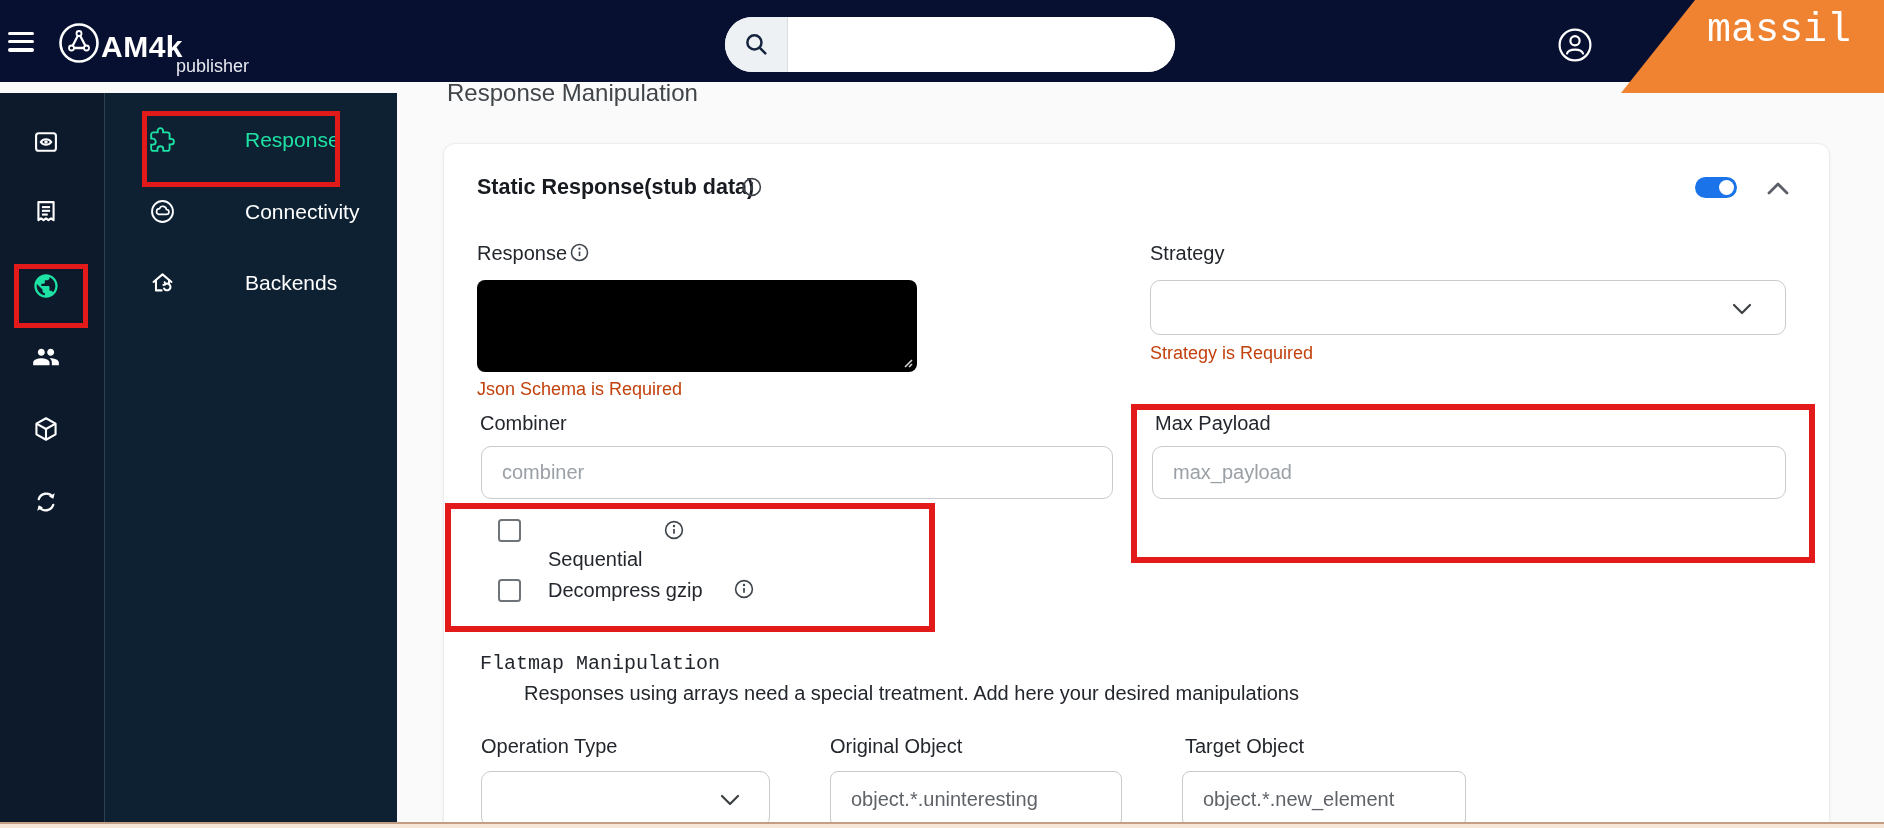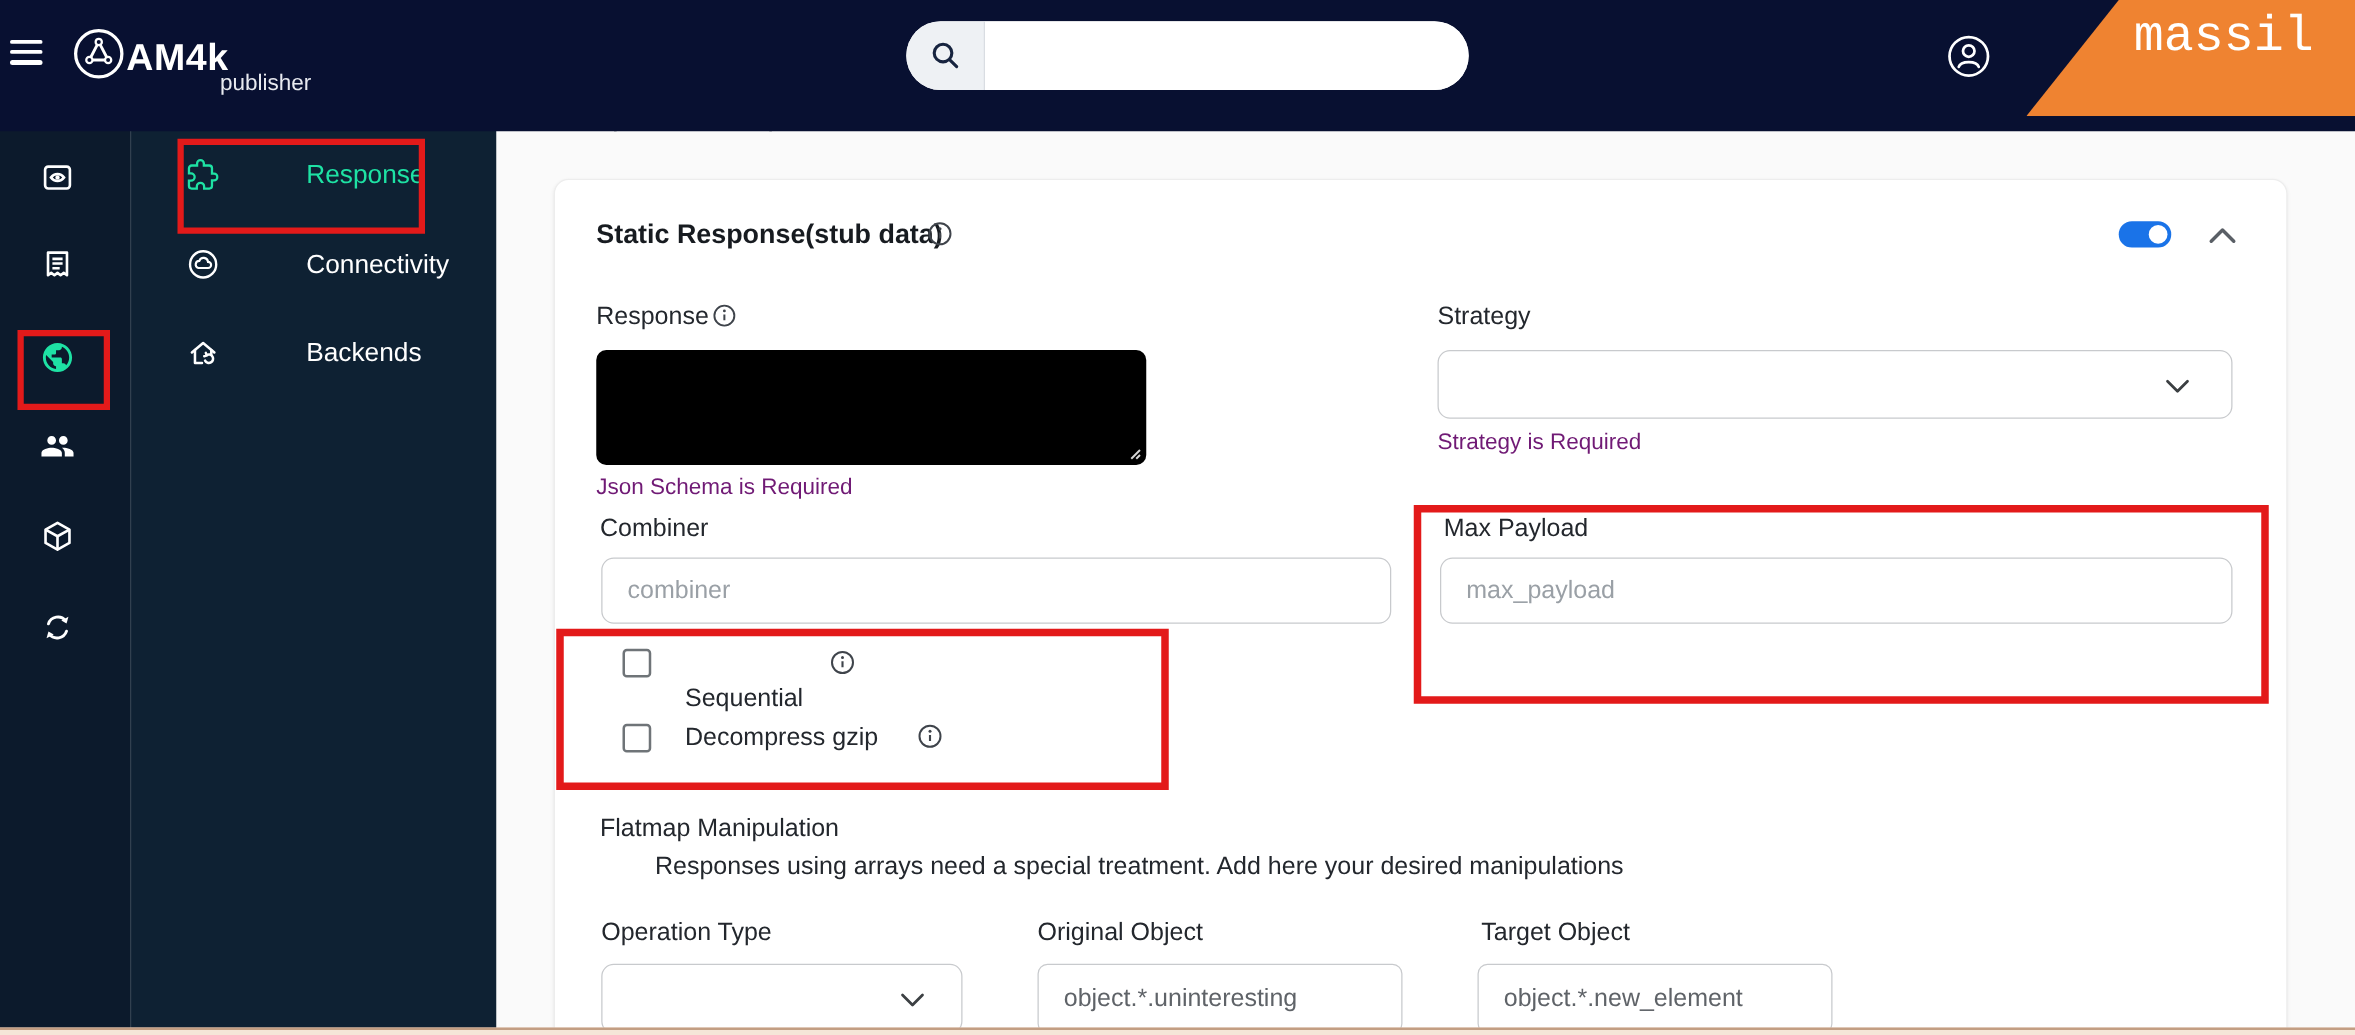--- a/index.html
+++ b/index.html
@@ -2,21 +2,21 @@
 <html><head>
 <meta charset="utf-8">
 <style>
   html,body{margin:0;padding:0;background:#fff;}
   .stage{position:relative;width:1884px;height:828px;overflow:hidden;
          font-family:"Liberation Sans",sans-serif;background:#fafafa;}
   .abs{position:absolute;}
   .nw{white-space:nowrap;}
 
   
-  .navbar{left:0;top:0;width:1884px;height:105px;background:#081031;z-index:30;}
+  .navbar{left:0;top:0;width:1884px;height:82px;background:#081031;z-index:30;}
   .hamburger{left:8px;top:27px;width:34px;height:26px;cursor:pointer;}
   .hamburger span{display:block;width:26px;height:3.6px;background:#fff;border-radius:2px;margin:4.6px 0;}
   .brand-text{left:101px;top:30px;font-size:30px;font-weight:bold;color:#fff;letter-spacing:.5px;}
   .brand-sub{left:176px;top:56px;font-size:18px;font-weight:300;color:#e8eaf0;}
   .searchbar{left:725px;top:17px;width:450px;height:55px;background:#fff;border-radius:28px;overflow:hidden;display:flex;}
   .search-iconzone{width:62px;height:100%;background:#eef1f4;border-right:1px solid #d9dde2;display:flex;align-items:center;justify-content:center;}
   .search-input{flex:1;border:none;outline:none;font-size:19px;padding:0 18px;color:#202124;font-family:inherit;}
   .banner{left:1621px;top:0;width:263px;height:93px;background:#ef8331;
           clip-path:polygon(74px 0,100% 0,100% 100%,0 100%);z-index:31;}
   .banner-text{left:1707px;top:8px;font-family:Liberation Mono, monospace;font-size:40px;color:#fff;z-index:32;}
@@ -28,21 +28,21 @@
   .menu-label{font-size:21px;color:#fff;}
   .menu-label.active{color:#1ee2a4;font-weight:500;}
 
   
   .main-bg{left:397px;top:93px;width:1487px;height:730px;background:#fafafa;z-index:1;}
   .page-title{left:447px;top:79px;font-size:24px;color:#40454a;z-index:5;}
   .card{left:443px;top:143px;width:1387px;height:700px;background:#fff;border:1px solid #ededed;
         border-radius:12px;box-shadow:0 1px 3px rgba(0,0,0,.06);z-index:2;box-sizing:border-box;}
   .sec-title{left:477px;top:175px;font-size:21.5px;font-weight:bold;color:#171b20;z-index:3;}
   .field-label{font-size:20px;color:#23272d;z-index:3;}
-  .err{font-size:18px;color:#701a75;z-index:3;text-align:center;}
+  .err{font-size:18px;color:#c2410c;z-index:3;text-align:center;}
   .tb{position:absolute;box-sizing:border-box;background:#fff;border:1.5px solid #c8cacd;border-radius:10px;
       font-size:20px;color:#5f6368;padding:0 20px;font-family:inherit;outline:none;z-index:3;}
   .tb::placeholder{color:#9aa0a6;}
   .selectbox{position:absolute;box-sizing:border-box;background:#fff;border:1.5px solid #c8cacd;border-radius:10px;z-index:3;cursor:pointer;}
   .blackbox{left:477px;top:280px;width:440px;height:92px;background:#000;border-radius:8px;z-index:3;cursor:text;}
   .toggle{left:1695px;top:177px;width:42px;height:21px;background:#1a73e8;border-radius:11px;z-index:3;cursor:pointer;}
   .toggle .knob{position:absolute;right:3px;top:3px;width:15px;height:15px;border-radius:50%;background:#fff;}
   .checkbox{position:absolute;width:23px;height:23px;border:2.5px solid #6f7478;border-radius:3.5px;box-sizing:border-box;background:#fff;z-index:6;cursor:pointer;}
   .annot{position:absolute;border-style:solid;border-color:#e31a1a;z-index:15;pointer-events:none;}
   .strip{left:0;top:822px;width:1884px;height:6px;background:#f5e6d8;border-top:2px solid #c39e83;z-index:36;}
@@ -123,21 +123,21 @@
   <div class="abs checkbox" style="left:498px;top:579px;"></div>
   <div class="abs field-label nw" style="left:548px;top:579px;">Decompress gzip</div>
   <span class="abs icon" style="left:734px;top:579px;z-index:6">
     <svg width="20" height="20" viewBox="0 0 20 20">
         <circle cx="10" cy="10" r="8.4" fill="none" stroke="#3f444b" stroke-width="1.6"></circle>
         <line x1="10" y1="9" x2="10" y2="13.8" stroke="#3f444b" stroke-width="1.7"></line>
         <circle cx="10" cy="6" r="1.2" fill="#3f444b"></circle>
       </svg>
   </span>
 
-  <div class="abs field-label nw" style="left:480px;top:652px;">Flatmap Manipulation</div>
+  <div class="abs field-label nw" style="left:480px;top:652px;font-family:Liberation Mono, monospace;">Flatmap Manipulation</div>
   <div class="abs field-label nw" style="left:480px;top:682px;margin-left:44px;">Responses using arrays need a special treatment. Add here your desired manipulations</div>
 
   <div class="abs field-label nw" style="left:481px;top:735px;">Operation Type</div>
   <div class="abs selectbox" style="left:481px;top:771px;width:289px;height:56px;">
     <span class="abs icon" style="right:28px;top:20px;">
       <svg width="22" height="16" viewBox="0 0 22 16">
           <polyline points="3,4 11,12 19,4" fill="none" stroke="#3c4043" stroke-width="2.2" stroke-linecap="round" stroke-linejoin="round"></polyline>
         </svg>
     </span>
   </div>

